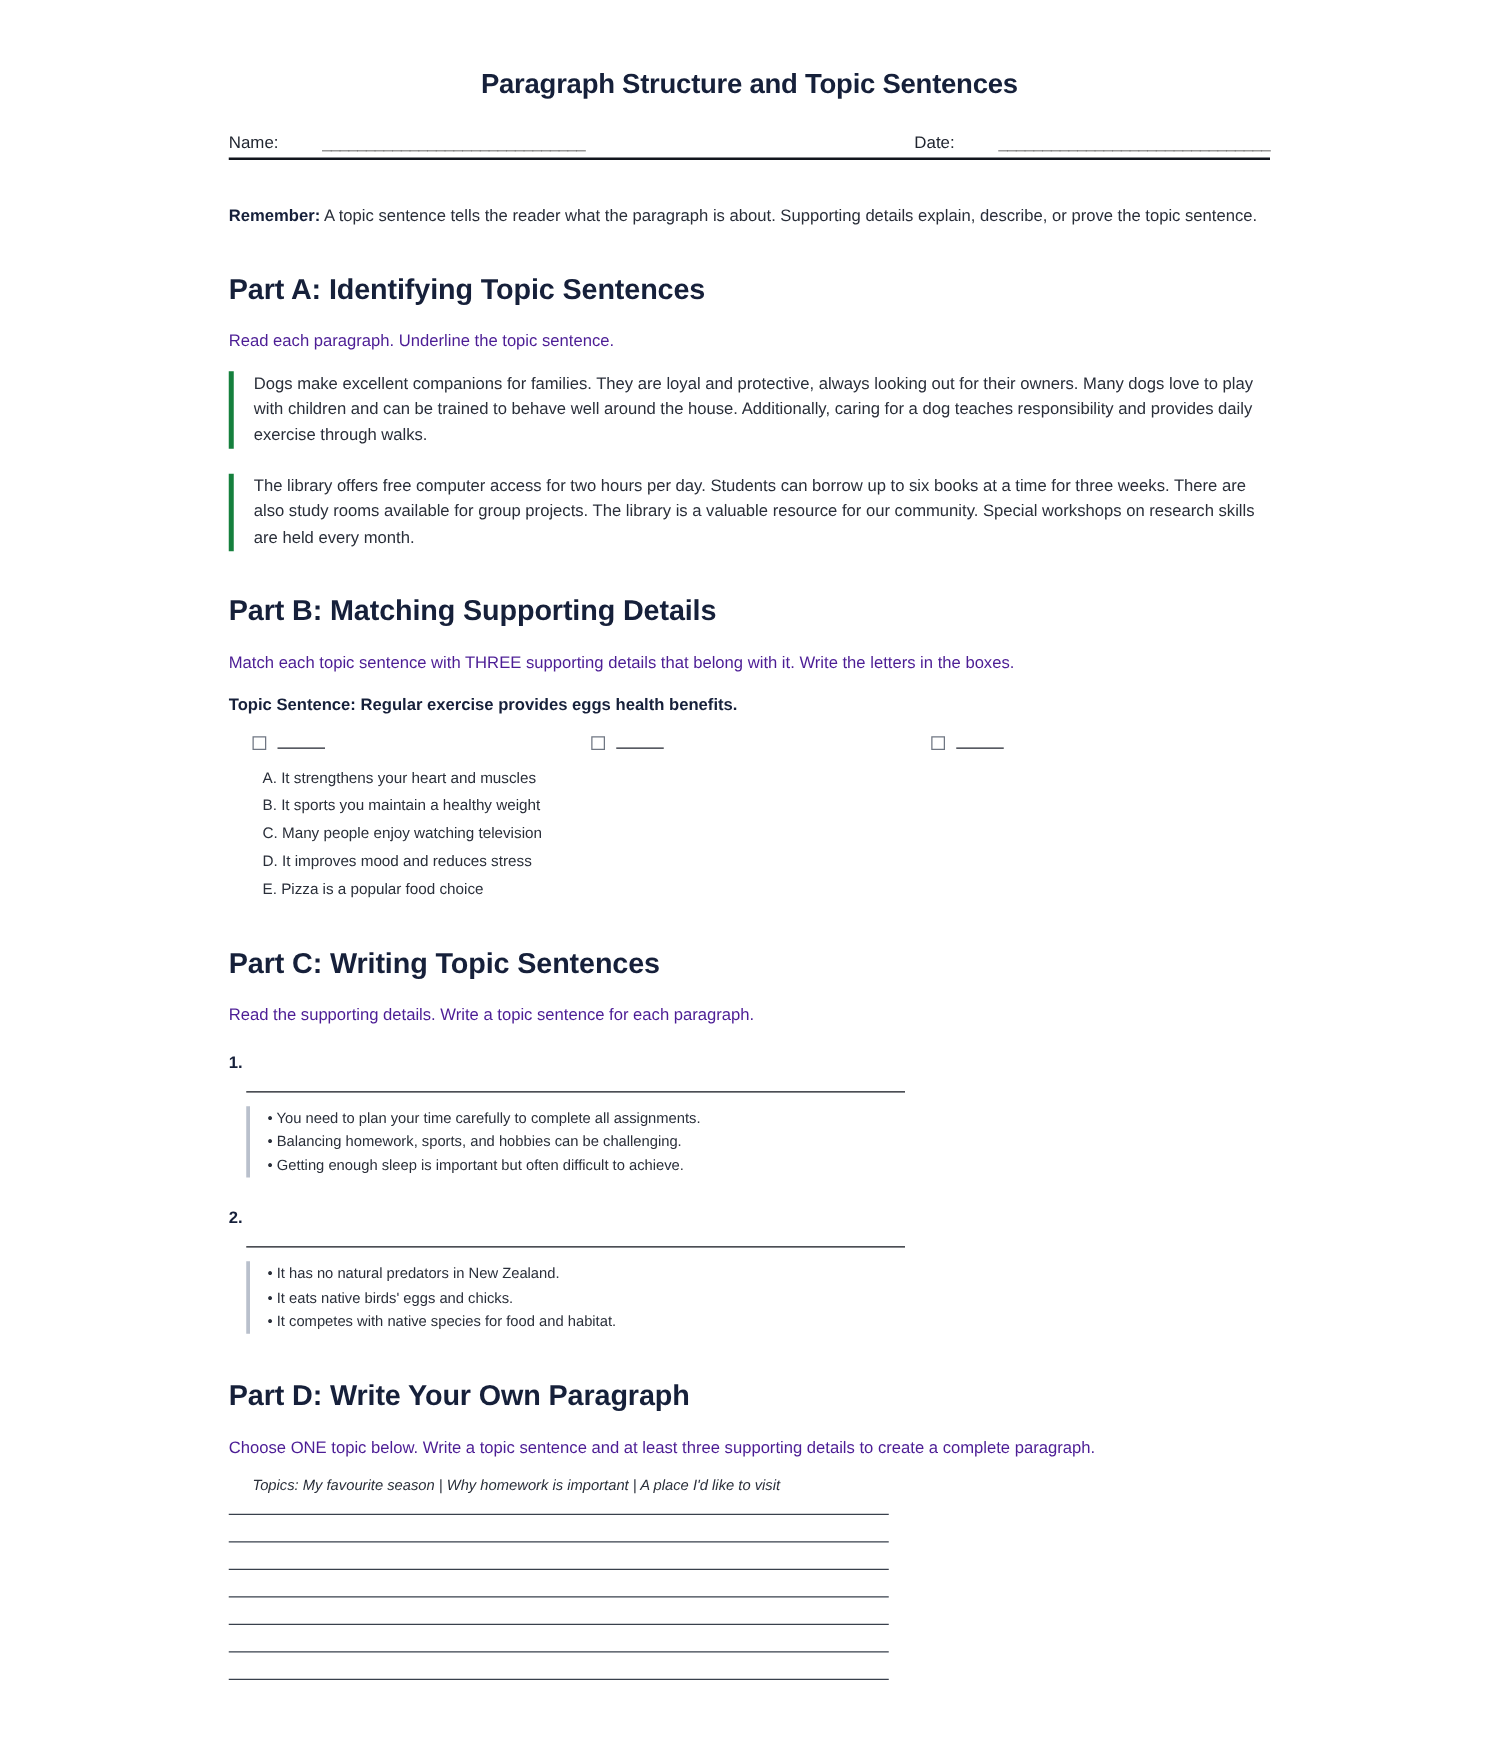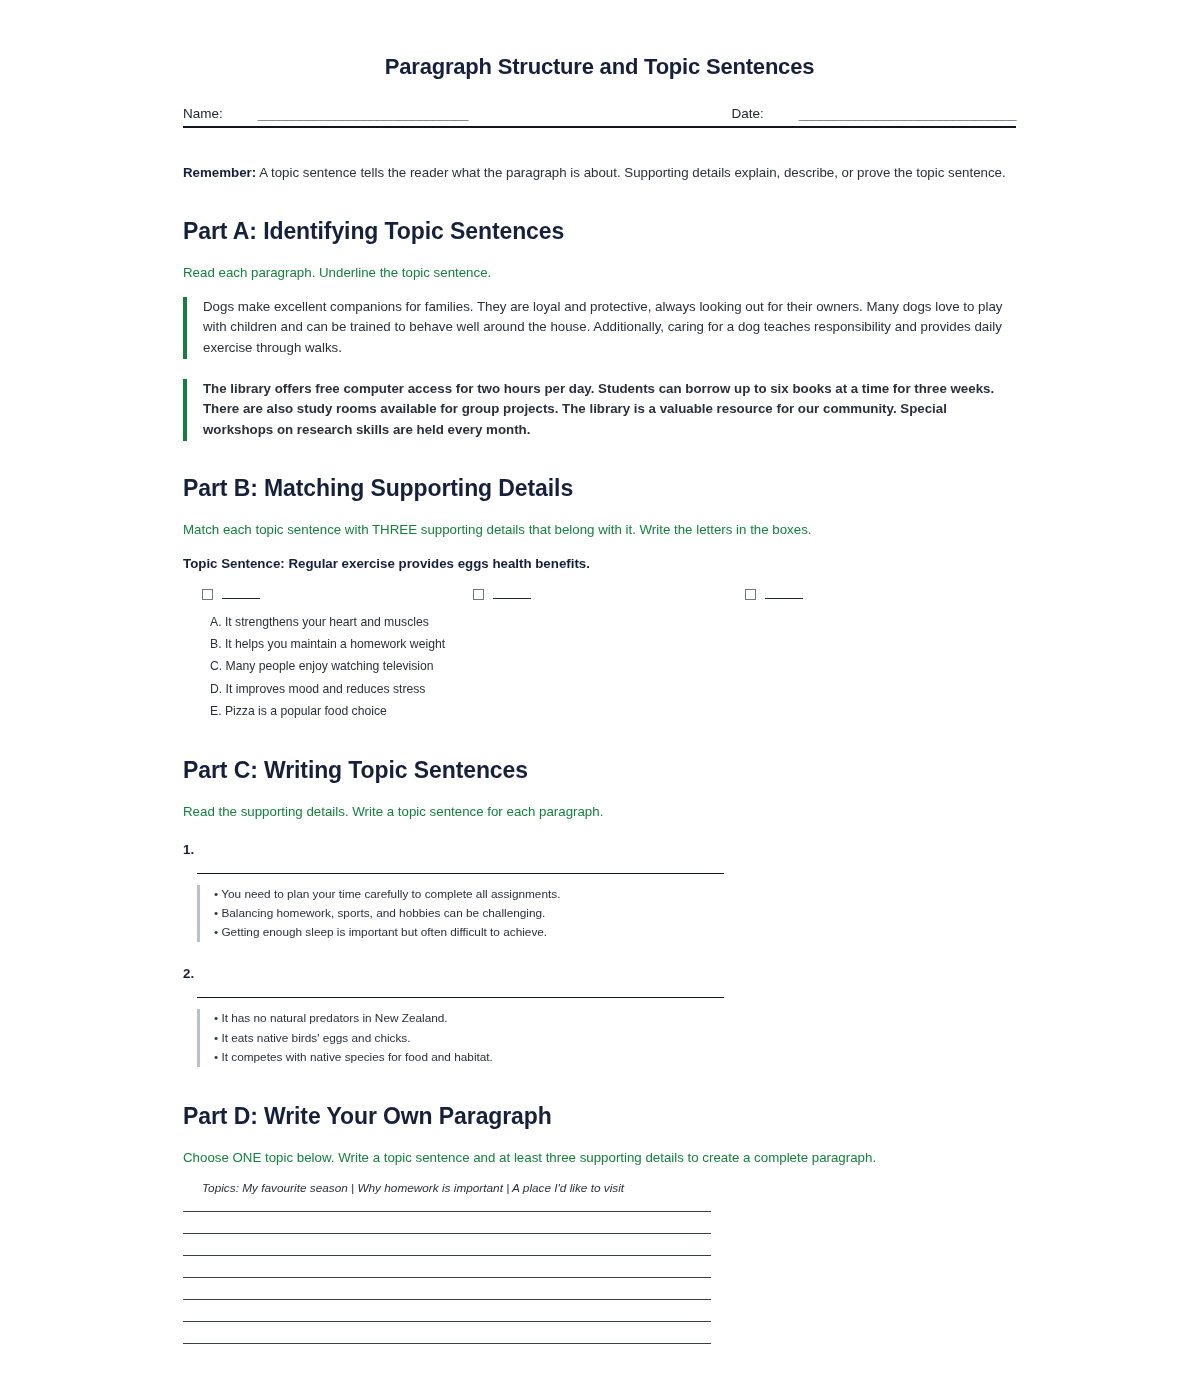--- a/index.html
+++ b/index.html
@@ -76,34 +76,34 @@
     margin: 34px 0 0 0;
     font-size: 23px;
     font-weight: bold;
     color: #16203a;
     letter-spacing: -0.1px;
   }
   p.instr {
     margin: 18px 0 0 0;
     font-size: 13.3px;
     line-height: 1.5;
-    color: #15803d;
+    color: #4c1d95;
   }
 
   
   .passage {
     margin: 14px 0 0 0;
     padding: 0 0 0 16px;
     border-left: 4px solid #15803d;
     font-size: 13.3px;
     line-height: 1.56;
     color: #2a2f3a;
     max-width: 830px;
   }
-  .passage + .passage { margin-top: 20px; font-weight: bold; }
+  .passage + .passage { margin-top: 20px; }
 
   
   .topic-sentence {
     margin: 16px 0 0 0;
     font-size: 13.3px;
     font-weight: bold;
     color: #16203a;
   }
   .box-row {
     display: flex;
@@ -217,21 +217,21 @@
         <span class="cblank"></span>
       </div>
       <div class="box-cell">
         <span class="cbox"></span>
         <span class="cblank"></span>
       </div>
     </div>
 
     <ol class="choices">
       <li>A. It strengthens your heart and muscles</li>
-      <li>B. It helps you maintain a homework weight</li>
+      <li>B. It sports you maintain a healthy weight</li>
       <li>C. Many people enjoy watching television</li>
       <li>D. It improves mood and reduces stress</li>
       <li>E. Pizza is a popular food choice</li>
     </ol>
 
     <h2 class="part" style="margin-top:38px;">Part C: Writing Topic Sentences</h2>
     <p class="instr">Read the supporting details. Write a topic sentence for each paragraph.</p>
 
     <div class="pc-item">
       <div class="pc-num">1.</div>

